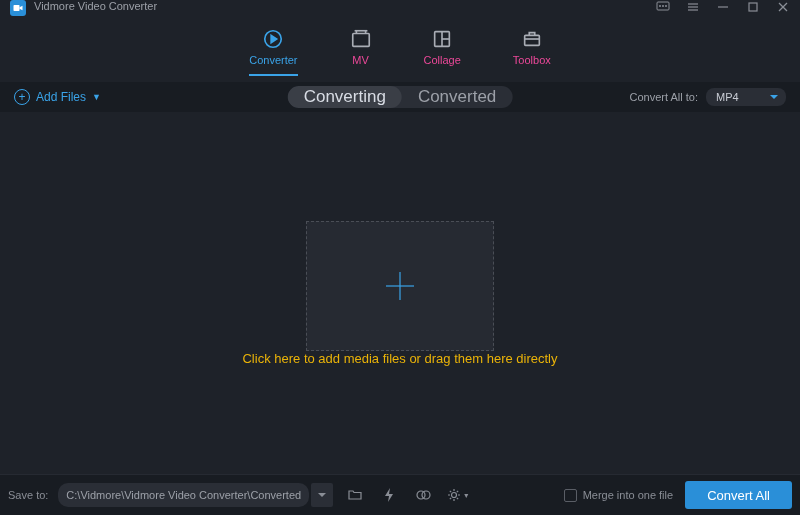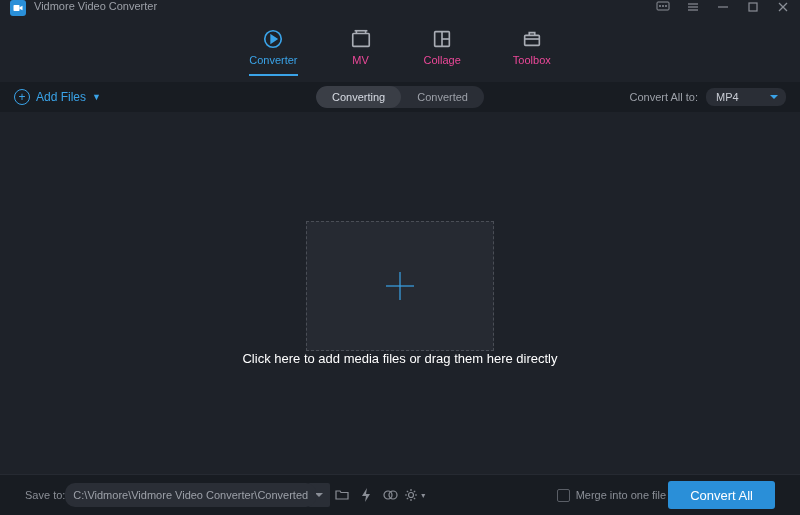--- a/index.html
+++ b/index.html
@@ -12,30 +12,30 @@
 .winctrl-btn{width:14px;height:14px;display:flex;align-items:center;justify-content:center;cursor:pointer;color:#8a8e96}
 .tabs{height:54px;display:flex;justify-content:center;gap:52px;padding-bottom:6px;background:#1e2229}
 .tab{display:flex;flex-direction:column;align-items:center;gap:4px;cursor:pointer;padding-bottom:4px;border-bottom:2px solid transparent;color:#ec4899}
 .tab.active{color:#3aa3e8;border-bottom-color:#3aa3e8}
 .tab-icon{width:22px;height:22px;display:flex;align-items:center;justify-content:center}
 .tab-label{font-size:11px}
 .toolbar{height:30px;background:#181c22;display:flex;align-items:center;padding:0 14px;gap:8px}
 .addfiles{display:flex;align-items:center;gap:6px;color:#3aa3e8;cursor:pointer;font-size:12px}
 .plus-circle{width:16px;height:16px;border:1.5px solid #3aa3e8;border-radius:50%;display:flex;align-items:center;justify-content:center;font-size:12px;line-height:1}
 .subtabs{position:absolute;left:50%;transform:translateX(-50%);display:flex;background:#2a2e36;border-radius:12px;height:22px;overflow:hidden}
-.subtab{padding:0 16px;font-size:11px;display:flex;align-items:center;cursor:pointer;color:#9ca0a8}
+.subtab{padding:0 16px;font-size:17px;display:flex;align-items:center;cursor:pointer;color:#9ca0a8}
 .subtab.active{background:#3a3e46;color:#d8dce4;border-radius:12px}
 .convert-all-to{margin-left:auto;display:flex;align-items:center;gap:8px;font-size:11px;color:#9ca0a8}
 .format-select{background:#2a2e36;padding:3px 28px 3px 10px;border-radius:8px;font-size:11px;color:#c8ccd4;position:relative;cursor:pointer;min-width:80px}
 .format-select::after{content:"";position:absolute;right:8px;top:50%;transform:translateY(-50%);border-left:4px solid transparent;border-right:4px solid transparent;border-top:4px solid #3aa3e8}
 .canvas{height:362px;background:#1e2229;position:relative;display:flex;flex-direction:column;align-items:center;justify-content:center}
 .dropzone{width:188px;height:130px;border:1px dashed #4a4e56;background:#262a32;display:flex;align-items:center;justify-content:center;cursor:pointer}
 .dropzone svg{width:40px;height:40px}
-.drop-text{font-size:13px;color:#ffffff}
-.footer{position:absolute;bottom:0;left:0;right:0;height:41px;background:#181c22;display:flex;align-items:center;padding:0 25px;border-top:1px solid #262a32}
+.drop-text{font-size:13px;color:#eab308}
+.footer{position:absolute;bottom:0;left:0;right:0;height:41px;background:#181c22;display:flex;align-items:center;padding:0 8px;gap:10px;border-top:1px solid #262a32}
 .saveto-label{font-size:11px;color:#8a8e96}
 .path-box{background:#2a2e36;height:24px;display:flex;align-items:center;padding:0 8px;font-size:11px;color:#9ca0a8;border-radius:10px;min-width:222px;position:relative}
 .path-dd{width:22px;height:24px;background:#2a2e36;display:flex;align-items:center;justify-content:center;cursor:pointer;border-radius:2px;margin-left:-8px}
 .path-dd::after{content:"";border-left:4px solid transparent;border-right:4px solid transparent;border-top:4px solid #8a8e96}
 .footer-icon{width:24px;height:24px;display:flex;align-items:center;justify-content:center;cursor:pointer;color:#8a8e96}
 .merge{display:flex;align-items:center;gap:6px;font-size:11px;color:#8a8e96;cursor:pointer;margin-left:auto}
 .checkbox{width:13px;height:13px;border:1px solid #5a5e66;border-radius:2px}
 .convert-btn{background:#2a8fd8;color:#fff;height:28px;padding:0 22px;border:none;border-radius:3px;font-size:13px;cursor:pointer;margin-left:2px}
 .chev-down{font-size:9px;color:#3aa3e8}
 </style>

